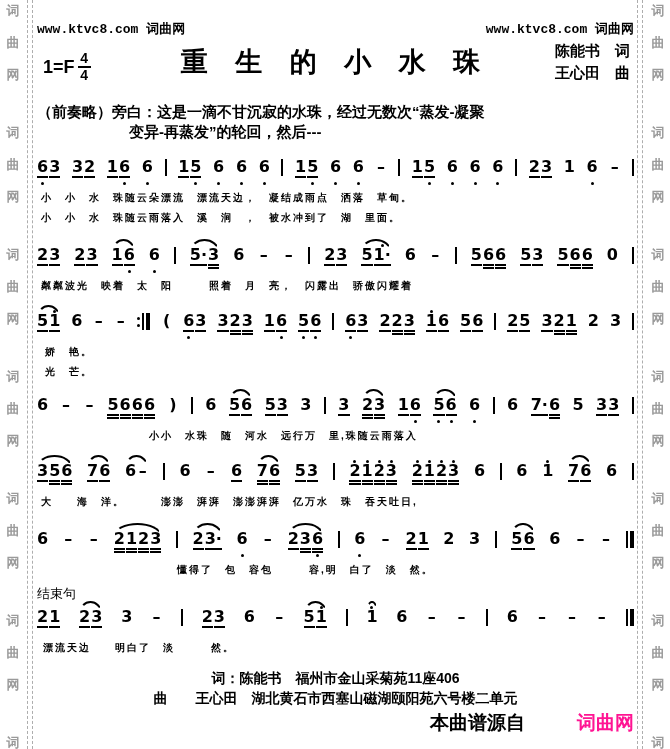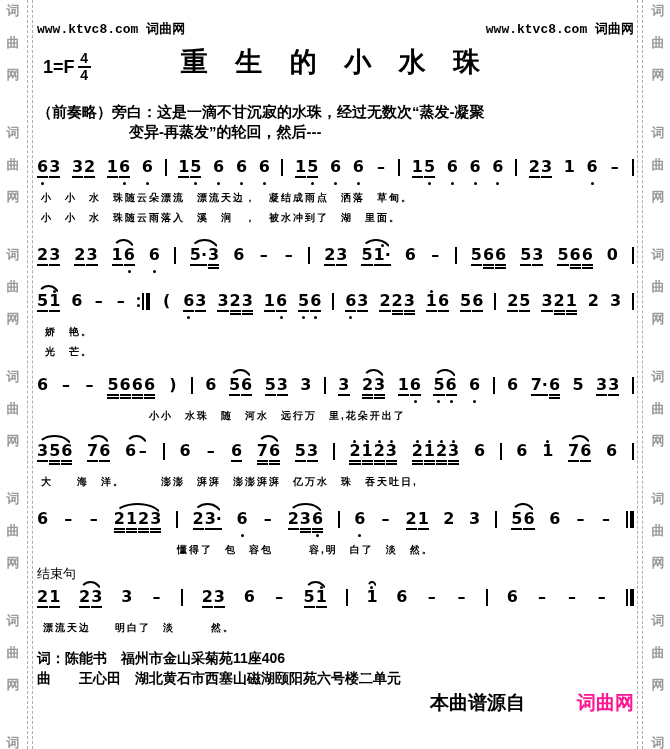--- a/index.html
+++ b/index.html
@@ -49,21 +49,21 @@
   .lyric{font-weight:bold;font-size:10px;letter-spacing:2px;line-height:20px;white-space:nowrap;}
   .sys0 .lyric,.sys1 .lyric{padding-left:4px;}
   .sys2 .lyric{padding-left:8px;}
   .sys3 .lyric{padding-left:112px;}
   .sys4 .lyric{padding-left:4px;}
   .sys5 .lyric{padding-left:140px;}
   .sys6 .lyric{padding-left:6px;}
   .sys-label{font-size:13px;font-weight:normal;line-height:16px;}
   
   .footer{margin-top:6px;}
-  .footer .fl{font-size:14px;font-weight:bold;line-height:20px;white-space:nowrap;}
+  .footer .fl{font-size:14px;font-weight:bold;line-height:20px;white-space:nowrap;text-align:center;}
   .srcrow{display:flex;justify-content:flex-end;align-items:center;gap:52px;margin-top:2px;
           font-size:19px;font-weight:bold;}
 </style>
 </head>
 <body>
 
 <div class="page">
   <div class="vl l1"></div>
   <div class="vl l2"></div>
   <div class="vl r1"></div>
@@ -120,20 +120,24 @@
     <div class="titlerow">
       <div class="keysig">
         <span>1=F</span>
         <span class="fr">
           <span>4</span>
           <span class="frline"></span>
           <span>4</span>
         </span>
       </div>
       <div class="title">重 生 的 小 水 珠</div>
+      <div class="creds">
+        <div>陈能书　词</div>
+        <div>王心田　曲</div>
+      </div>
     </div>
 
     <div class="intro">
       <div>（前奏略）旁白：这是一滴不甘沉寂的水珠，经过无数次“蒸发-凝聚</div>
       <div class="i2">变异-再蒸发”的轮回，然后---</div>
     </div>
 
     <div class="systems">
         <div class="system sys0">
           <div class="notes-row">
@@ -654,20 +658,21 @@
             <span class="cell">
               <span class="note">
                 <span class="na"></span>
                 <span class="nd">0</span>
                 <span class="nu"></span>
                 <span class="nb"></span>
               </span>
             </span>
             <span class="bar"></span>
           </div>
+          <div class="lyric">粼粼波光　映着　太　阳　　　照着　月　亮，　闪露出　骄傲闪耀着</div>
         </div>
         <div class="system sys2">
           <div class="notes-row">
             <span class="cell">
               <span class="arc"></span>
               <span class="note">
                 <span class="na"></span>
                 <span class="nd">5</span>
                 <span class="nu">
                   <i class="ul"></i>
@@ -1227,21 +1232,21 @@
                 <span class="na"></span>
                 <span class="nd">3</span>
                 <span class="nu">
                   <i class="ul"></i>
                 </span>
                 <span class="nb"></span>
               </span>
             </span>
             <span class="bar"></span>
           </div>
-          <div class="lyric">小小　水珠　随　河水　远行万　里,花朵开出了</div>
+          <div class="lyric">小小　水珠　随　河水　远行万　里,珠随云雨落入</div>
         </div>
         <div class="system sys4">
           <div class="notes-row">
             <span class="cell">
               <span class="arc"></span>
               <span class="note">
                 <span class="na"></span>
                 <span class="nd">3</span>
                 <span class="nu">
                   <i class="ul"></i>

